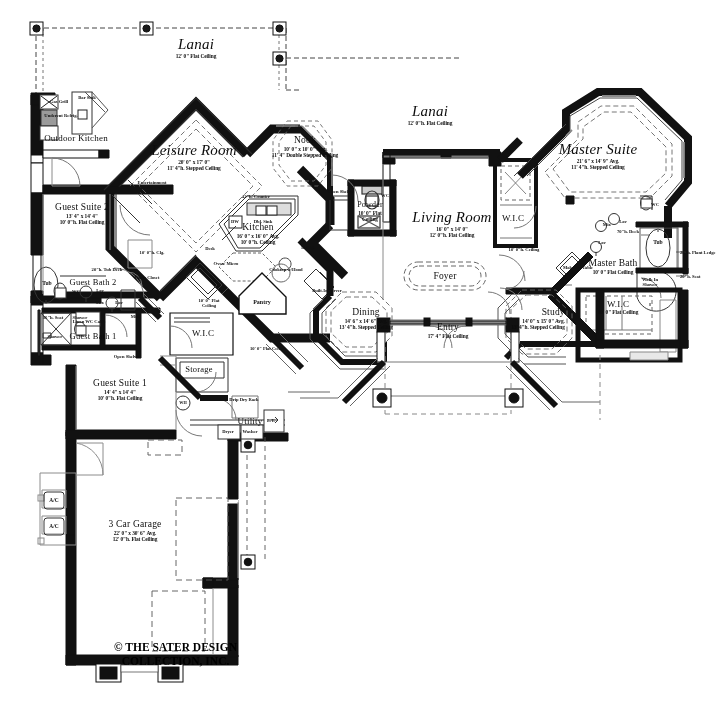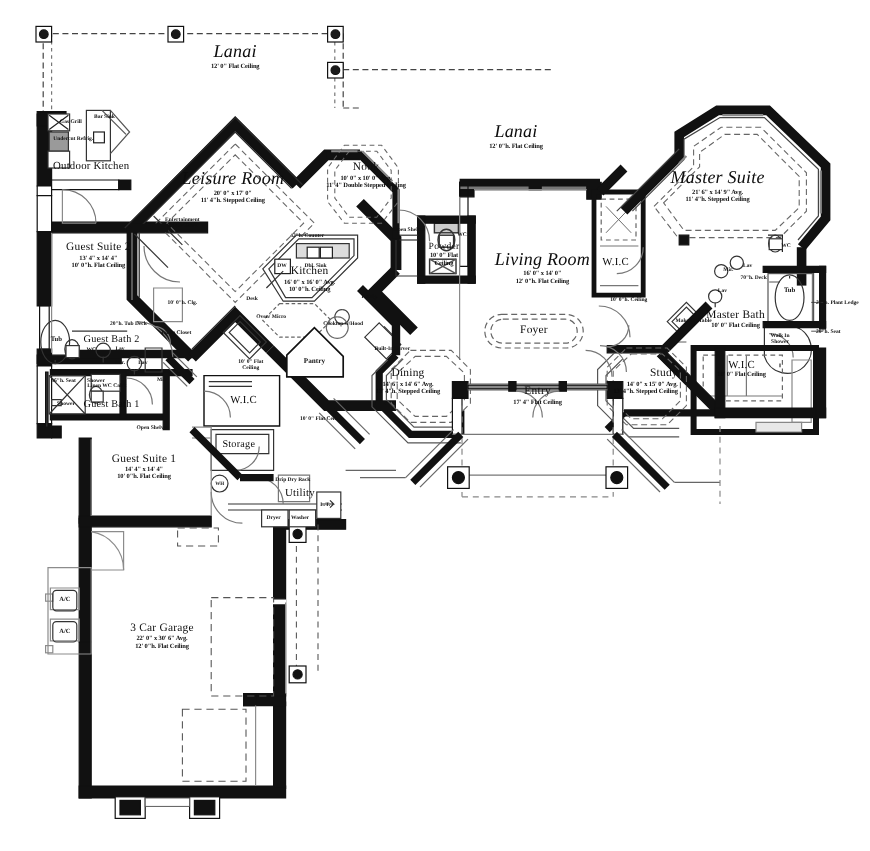--- a/index.html
+++ b/index.html
@@ -562,21 +562,21 @@
   <div class="lbl mid" style="left:445px;top:276px;">
     <span class="nm">Foyer</span>
   </div>
   <div class="lbl sm" style="left:618px;top:307px;">
     <span class="nm" style="font-size:9px;">W.I.C</span>
     <span class="dim">10' 0" Flat Ceiling</span>
   </div>
   <div class="lbl sm" style="left:93px;top:337px;">
     <span class="nm" style="font-size:8.5px;">Guest Bath 1</span>
   </div>
-  <div class="lbl mid" style="left:340px;top:318px;text-align:center;">
+  <div class="lbl mid" style="left:366px;top:318px;text-align:center;">
     <span class="nm">Dining</span>
     <span class="dim">14' 6" x 14' 6" Avg.</span>
     <span class="dim">13' 4"h. Stepped Ceiling</span>
   </div>
   <div class="lbl mid" style="left:538px;top:318px;text-align:right;">
     <span class="nm">Study</span>
     <span class="dim">14' 0" x 15' 0" Avg.</span>
     <span class="dim">13' 4"h. Stepped Ceiling</span>
   </div>
   <div class="lbl sm" style="left:203px;top:333px;">
@@ -587,21 +587,21 @@
     <span class="dim">17' 4" Flat Ceiling</span>
   </div>
   <div class="lbl sm" style="left:199px;top:370px;">
     <span class="nm" style="font-size:8.5px;">Storage</span>
   </div>
   <div class="lbl mid" style="left:120px;top:389px;font-family:Liberation Serif, serif;">
     <span class="nm">Guest Suite 1</span>
     <span class="dim">14' 4" x 14' 4"</span>
     <span class="dim">10' 0"h. Flat Ceiling</span>
   </div>
-  <div class="lbl sm" style="left:250px;top:410px;">
+  <div class="lbl sm" style="left:250px;top:421px;">
     <span class="nm" style="font-size:9px;">Utility</span>
   </div>
   <div class="lbl mid" style="left:135px;top:530px;">
     <span class="nm">3 Car Garage</span>
     <span class="dim">22' 0" x 30' 6" Avg.</span>
     <span class="dim">12' 0"h. Flat Ceiling</span>
   </div>
 
   <div class="tiny w" style="left:59px;top:102px;">Gas Grill</div>
   <div class="tiny w" style="left:87px;top:98px;">Bar Sink</div>
@@ -648,15 +648,17 @@
   <div class="tiny" style="left:623px;top:222px;">Lav</div>
   <div class="tiny" style="left:602px;top:243px;">Lav</div>
   <div class="tiny w" style="left:628px;top:232px;width:22px;">70"h. Deck</div>
   <div class="tiny" style="left:658px;top:243px;font-size:5.6px;">Tub</div>
   <div class="tiny w l" style="left:680px;top:253px;width:40px;">28"h. Plant Ledge</div>
   <div class="tiny w l" style="left:680px;top:277px;width:30px;">20"h. Seat</div>
   <div class="tiny w" style="left:650px;top:283px;width:26px;">Walk In Shower</div>
   <div class="tiny" style="left:524px;top:250px;">10' 0"h. Ceiling</div>
 
   <div id="copyright">
+    <div>© THE SATER DESIGN</div>
+    <div>COLLECTION, INC.</div>
   </div>
 
 </div>
 
 </body></html>

